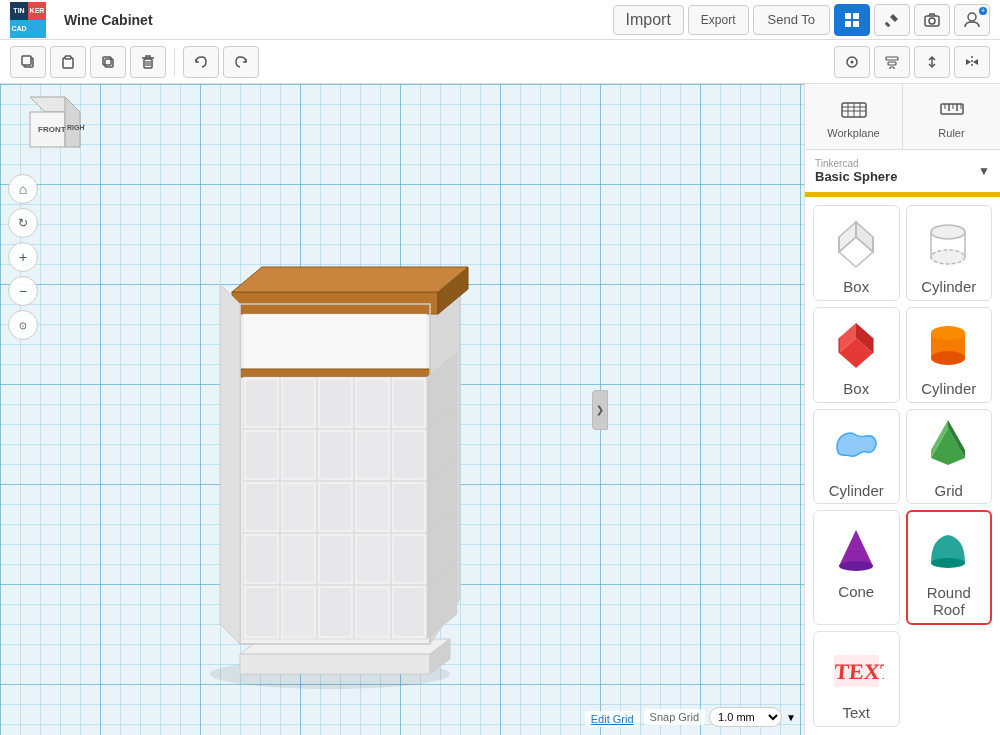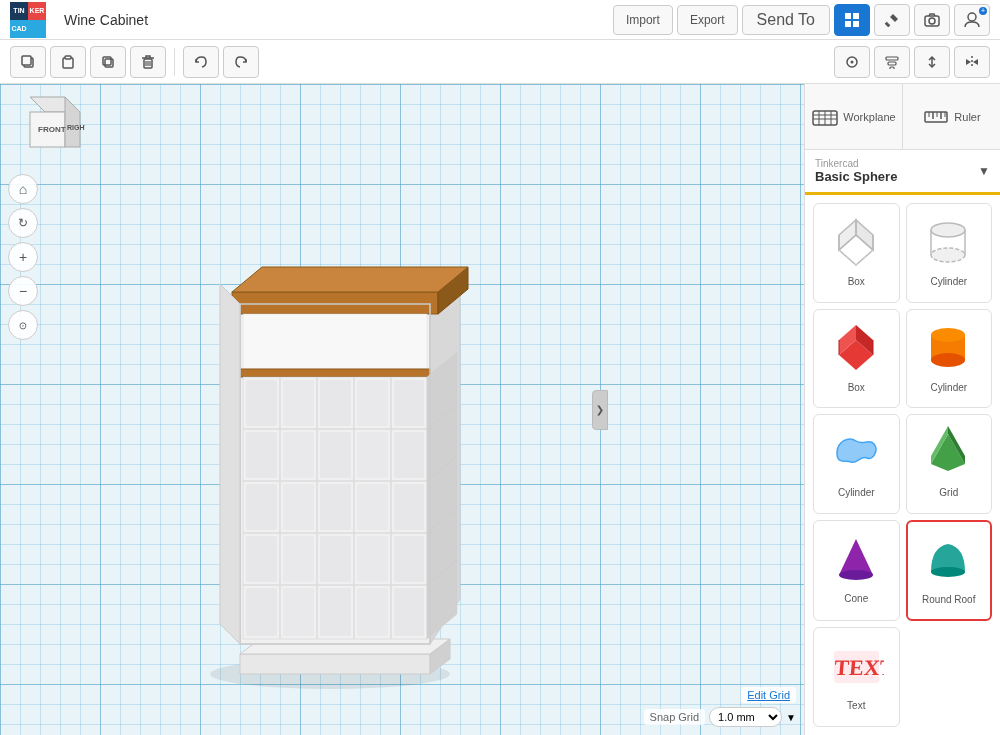--- a/index.html
+++ b/index.html
@@ -22,21 +22,21 @@
       font-size: 9px; font-weight: bold; color: #fff;
       text-align: center;
     }
     .logo-cell { display: flex; align-items: center; justify-content: center; }
     .logo-cell.tink { background: #1a3a5c; }
     .logo-cell.er { background: #e84545; }
     .logo-cell.cad2 { background: #2aa8e0; }
     .logo-cell.cad3 { background: #2aa8e0; }
 
     #project-title {
-      font-size: 14px; font-weight: normal; color: #333;
+      font-size: 14px; font-weight: bold; color: #333;
       margin-left: 8px;
     }
     .topbar-spacer { flex: 1; }
     .topbar-icons {
       display: flex; gap: 4px; align-items: center;
     }
 
     
     #toolbar {
       height: 44px;
@@ -95,21 +95,21 @@
       border-radius: 50%;
       cursor: pointer;
       display: flex; align-items: center; justify-content: center;
       font-size: 14px; color: #555;
     }
 
     
     #bottom-info {
       position: absolute;
       bottom: 8px; right: 8px;
-      display: flex; flex-direction: column; align-items: flex-end; gap: 4px;
+      display: flex; align-items: flex-end; gap: 4px;
     }
     .bottom-label {
       font-size: 11px; color: #666; background: rgba(255,255,255,0.8); padding: 2px 6px; border-radius: 3px;
     }
     .snap-grid-row {
       display: flex; align-items: center; gap: 4px;
     }
     .snap-grid-select {
       font-size: 11px; border: 1px solid #ccc; border-radius: 10px; padding: 2px 4px; background: #fff;
     }
@@ -135,30 +135,30 @@
     #panel-top-btns {
       display: flex;
       border-bottom: 1px solid #ddd;
     }
     .panel-top-btn {
       flex: 1;
       height: 65px;
       border: none; border-right: 1px solid #ddd;
       background: #f8f8f8;
       cursor: pointer;
-      display: flex; flex-direction: row; align-items: center; justify-content: center;
+      display: flex; flex-direction: column; align-items: center; justify-content: center;
       gap: 4px;
       font-size: 11px; color: #555;
     }
     .panel-top-btn:last-child { border-right: none; }
 
     
     #panel-header {
       padding: 8px 10px;
-      border-bottom: 3px solid #eab308;
+      border-bottom: 5px solid #eab308;
       display: flex; align-items: center; justify-content: space-between;
     }
     .panel-header-sub { font-size: 10px; color: #999; }
     .panel-header-title { font-size: 13px; font-weight: bold; color: #333; }
     .panel-header-arrow {
       font-size: 12px; color: #555; cursor: pointer;
     }
 
     
     #shapes-grid {
@@ -171,21 +171,21 @@
     }
     .shape-item {
       border: 1px solid #e0e0e0;
       border-radius: 6px;
       padding: 8px 4px 4px;
       display: flex; flex-direction: column; align-items: center; gap: 4px;
       cursor: pointer; background: #fff;
     }
     .shape-item.selected { border-color: #e53935; border-width: 2px; }
     .shape-icon { width: 60px; height: 60px; display: flex; align-items: center; justify-content: center; }
-    .shape-label { font-size: 10px; color: #555; text-align: center; }
+    .shape-label { font-size: 15px; color: #555; text-align: center; }
 
     
     .grid-bg {
       position: absolute; inset: 0;
       background-image:
         linear-gradient(rgba(100,180,220,0.3) 1px, transparent 1px),
         linear-gradient(90deg, rgba(100,180,220,0.3) 1px, transparent 1px);
       background-size: 20px 20px;
     }
     .grid-bg-major {
@@ -221,25 +221,25 @@
     <div class="logo-cell cad2" style="background:#2aa8e0;font-size:7px;">CAD</div>
     <div class="logo-cell cad3" style="background:#2aa8e0;font-size:7px;"></div>
   </div>
 
   <span id="project-title">Wine Cabinet</span>
 
   <div class="topbar-spacer"></div>
 
   <div class="topbar-icons">
 
-    <button class="toolbar-btn" style="width:auto;padding:0 12px;font-size:12px;height:30px;">Import</button>
+    <button class="toolbar-btn" style="width:auto;padding:0 12px;font-size:16px;height:30px;">Import</button>
 
     <button class="toolbar-btn" style="width:auto;padding:0 12px;font-size:12px;height:30px;">Export</button>
 
-    <button class="toolbar-btn" style="width:auto;padding:0 14px;font-size:16px;height:30px;">Send To</button>
+    <button class="toolbar-btn" style="width:auto;padding:0 14px;font-size:13px;height:30px;">Send To</button>
 
     <button class="toolbar-btn" style="background:#1976d2;color:#fff;border-color:#1976d2;">
       <svg width="16" height="16" viewBox="0 0 16 16">
         <rect x="1" y="1" width="6" height="6" fill="white"></rect>
           <rect x="9" y="1" width="6" height="6" fill="white"></rect>
         <rect x="1" y="9" width="6" height="6" fill="white"></rect>
           <rect x="9" y="9" width="6" height="6" fill="white"></rect>
       </svg>
     </button>
 

